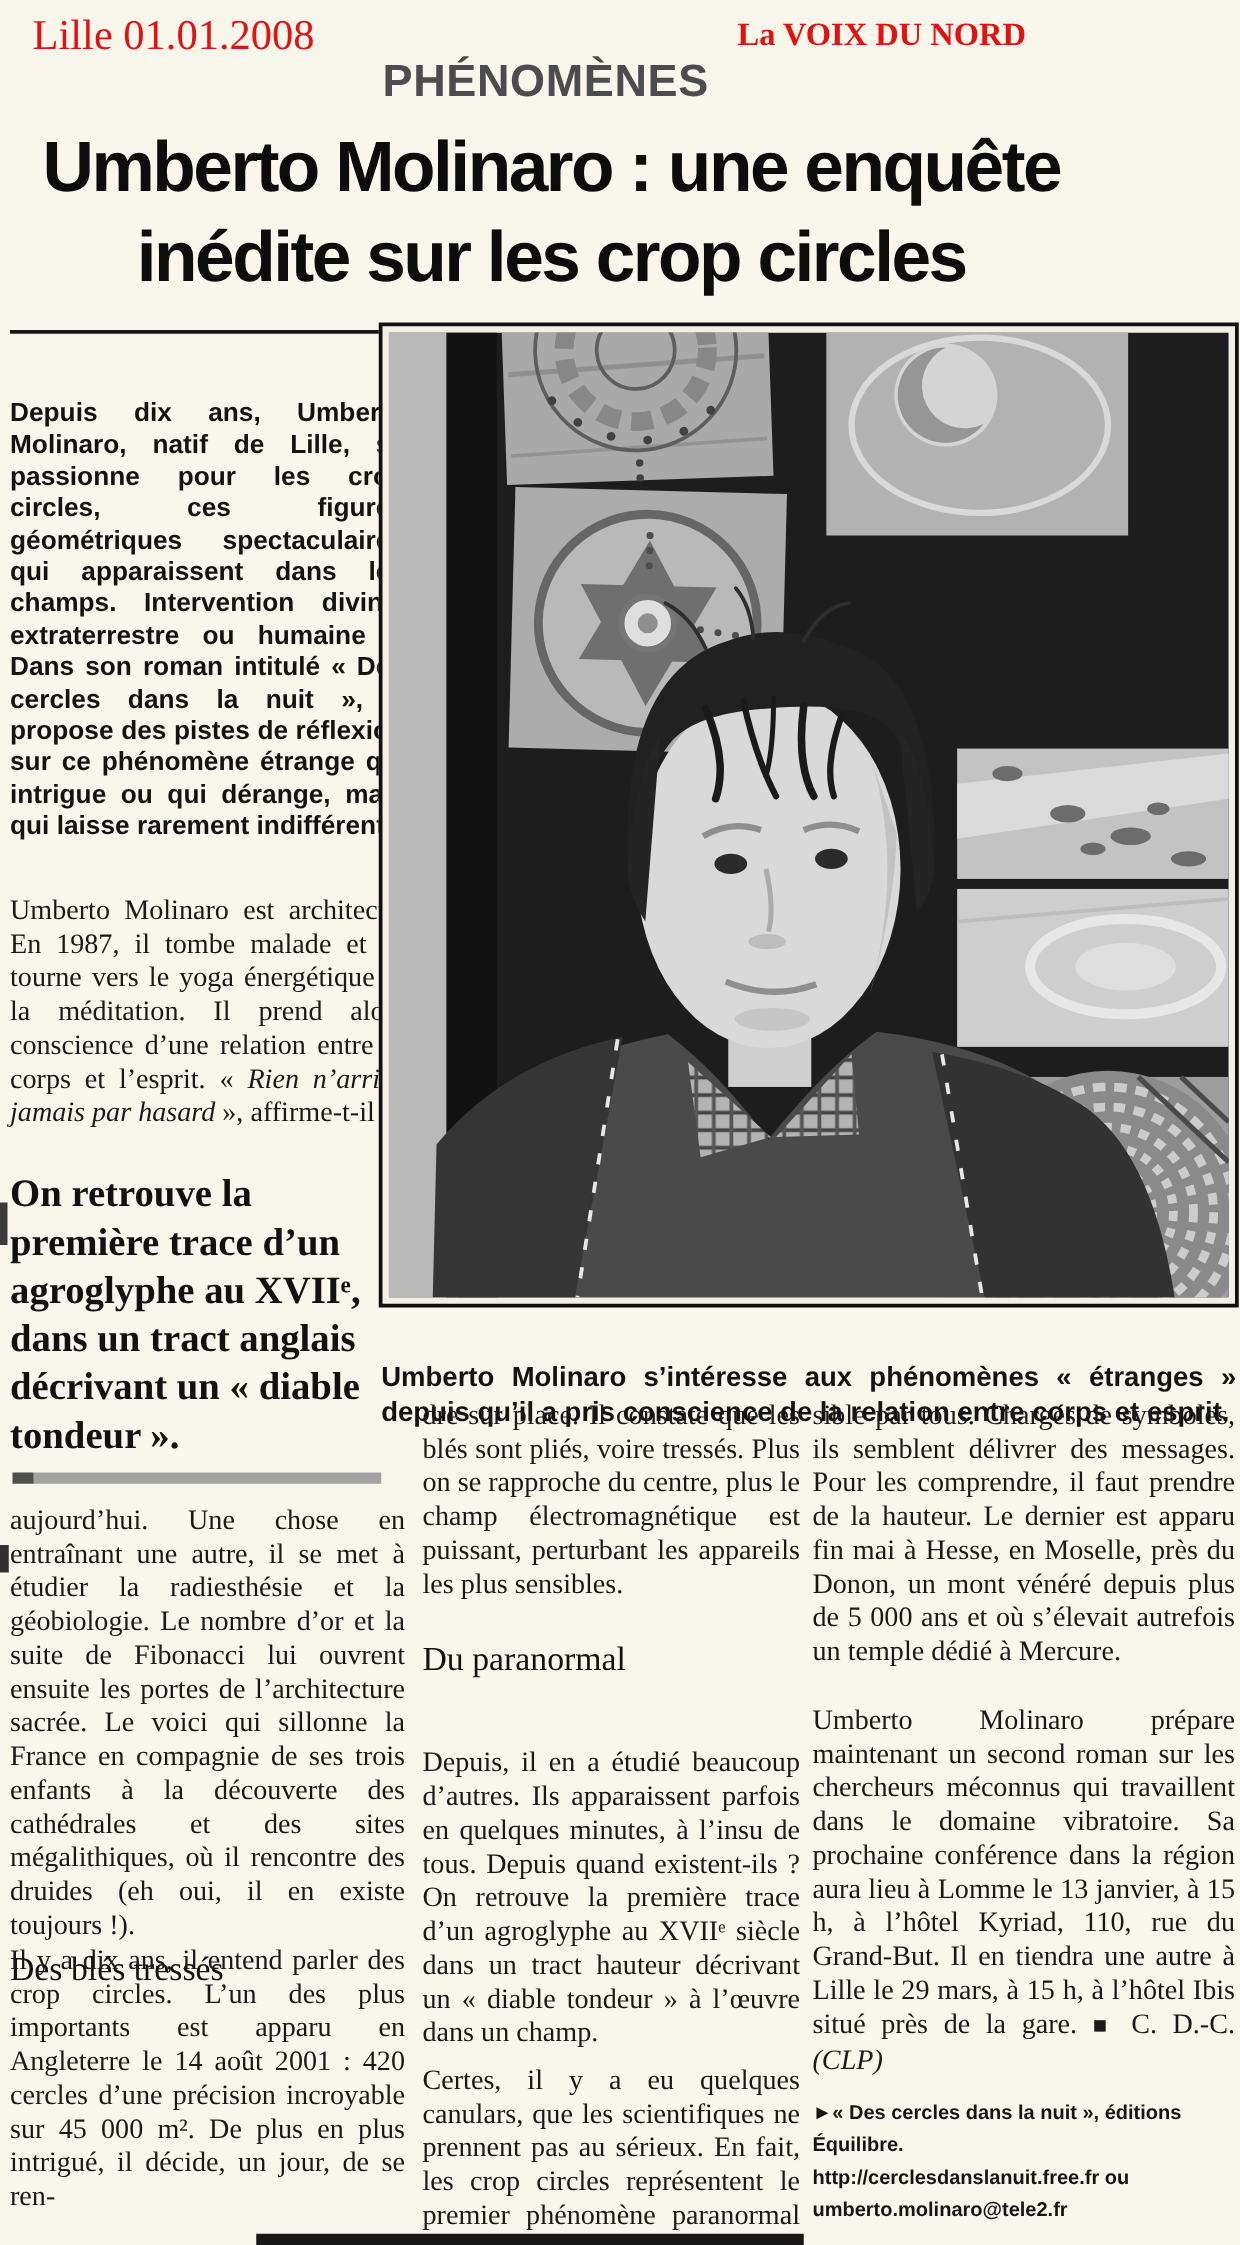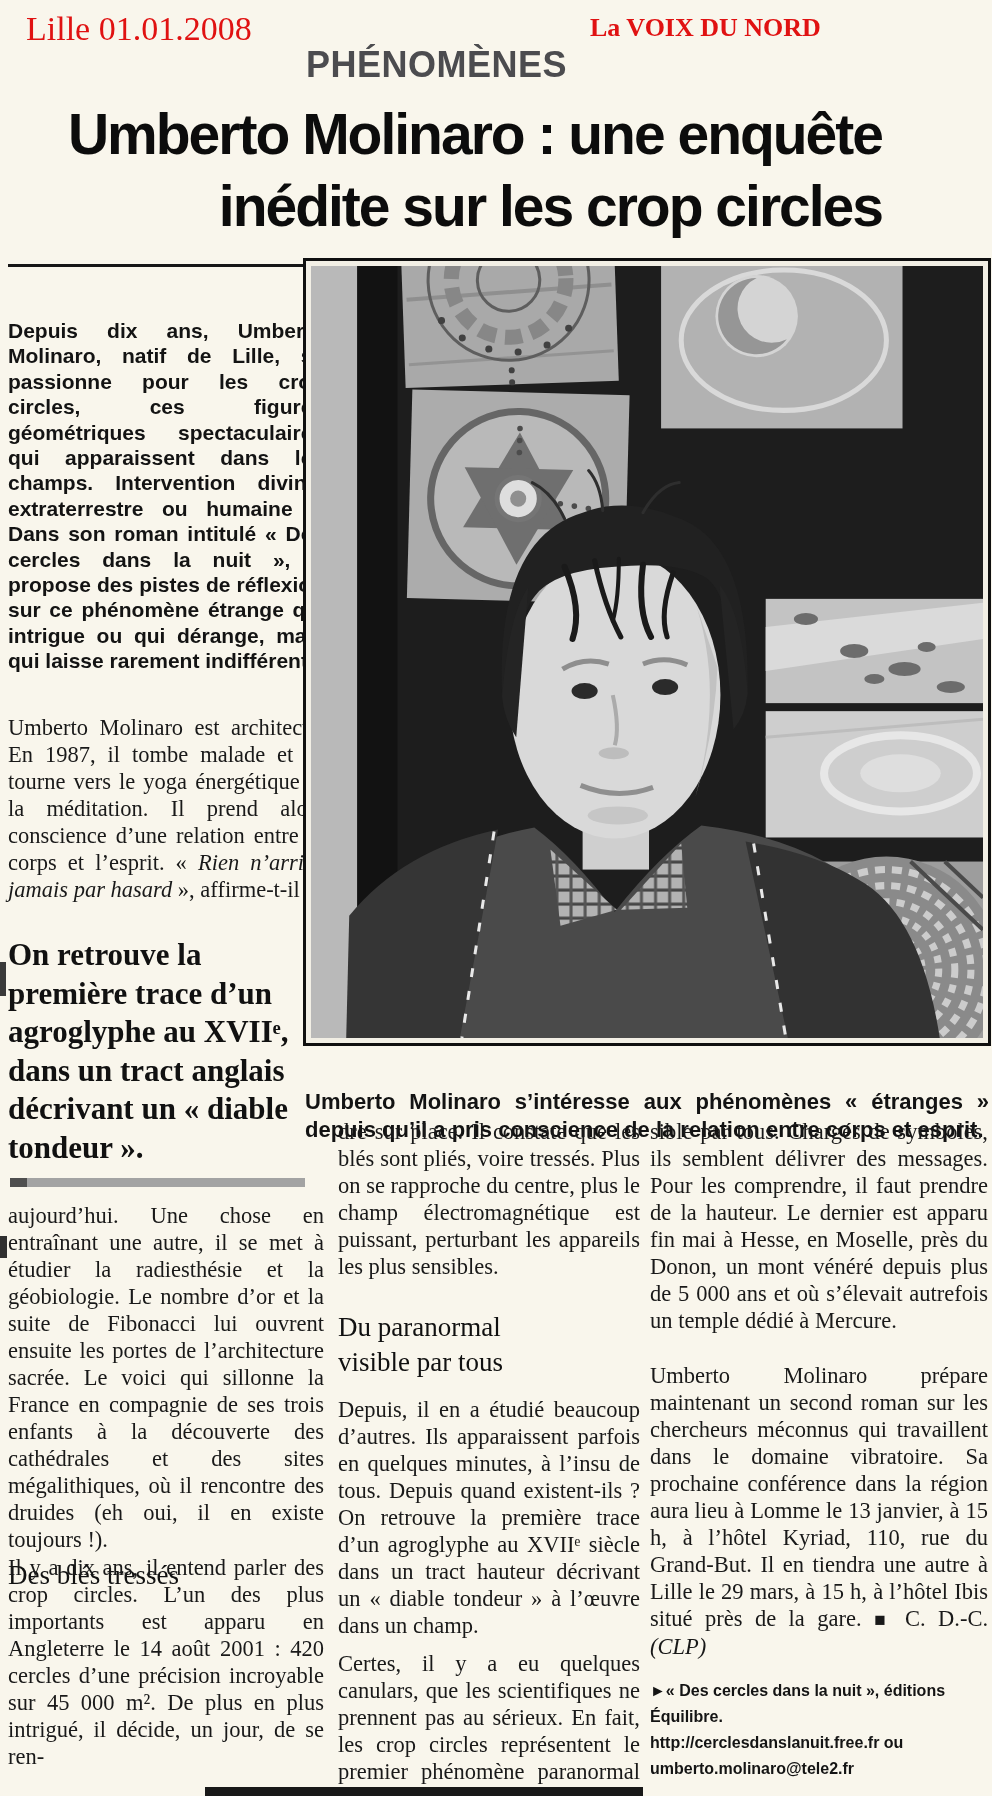--- a/index.html
+++ b/index.html
@@ -6,21 +6,21 @@
   .page{position:relative;width:992px;height:1796px;background:#f9f6ec;overflow:hidden;
         color:#1c1c1c;padding-left:22px;}
   .serif{font-family:"Liberation Serif","DejaVu Serif",serif;}
   .sans{font-family:Liberation Sans, sans-serif;margin-top:36px;}
   .abs{position:absolute;}
 
   .dateline{left:26px;top:10px;font-size:34px;color:#e01212;}
   .section-label{left:306px;top:8px;font-size:36px;font-weight:bold;color:#4c4c4f;letter-spacing:.5px;}
   .masthead{left:590px;top:13px;font-size:26px;font-weight:bold;color:#e01212;}
 
-  .headline{left:0;top:0;width:882px;text-align:right;font-weight:bold;
+  .headline{left:0;top:0;width:882px;text-align:center;font-weight:bold;
             font-size:57px;letter-spacing:-2px;color:#0c0c0c;line-height:1;}
   .hl1{top:70px;} .hl2{top:142px;}
 
   .rule{left:8px;top:264px;width:314px;height:3px;background:#161616;}
 
   .lead{left:8px;top:282px;width:316px;font-size:21px;font-weight:bold;line-height:25.4px;
         text-align:justify;color:#131313;}
   .body-serif{font-size:22.5px;line-height:27px;text-align:justify;color:#191919;margin:0;}
   .pL1{left:8px;top:714px;width:316px;}
   .pullquote{left:8px;top:936px;width:312px;font-size:31px;font-weight:bold;line-height:38.5px;
@@ -212,21 +212,20 @@
         </g>
       </g>
     </svg>
   </div>
 
   <div class="abs sans caption">Umberto Molinaro s’intéresse aux phénomènes « étranges » depuis qu’il a pris conscience de la relation entre corps et esprit.</div>
 
   <p class="abs serif body-serif pM1">dre sur place. Il constate que les blés sont pliés, voire tressés. Plus on se rapproche du centre, plus le champ électromagnétique est puissant, perturbant les appareils les plus sensibles.</p>
   <div class="abs serif subhead shM">
     <div>Du paranormal</div>
-    <div>visible par tous</div>
   </div>
   <p class="abs serif body-serif pM2">Depuis, il en a étudié beaucoup d’autres. Ils apparaissent parfois en quelques minutes, à l’insu de tous. Depuis quand existent-ils ? On retrouve la première trace d’un agroglyphe au XVIIᵉ siècle dans un tract hauteur décrivant un « diable tondeur » à l’œuvre dans un champ.</p>
   <p class="abs serif body-serif pM3">Certes, il y a eu quelques canulars, que les scientifiques ne prennent pas au sérieux. En fait, les crop circles représentent le premier phénomène paranormal vi-</p>
 
   <p class="abs serif body-serif pR1">sible par tous. Chargés de symboles, ils semblent délivrer des messages. Pour les comprendre, il faut prendre de la hauteur. Le dernier est apparu fin mai à Hesse, en Moselle, près du Donon, un mont vénéré depuis plus de 5 000 ans et où s’élevait autrefois un temple dédié à Mercure.</p>
   <p class="abs serif body-serif pR2"><span>Umberto Molinaro prépare maintenant un second roman sur les chercheurs méconnus qui travaillent dans le domaine vibratoire. Sa prochaine conférence dans la région aura lieu à Lomme le 13 janvier, à 15 h, à l’hôtel Kyriad, 110, rue du Grand-But. Il en tiendra une autre à Lille le 29 mars, à 15 h, à l’hôtel Ibis situé près de la gare.</span> <span class="endmark">■</span> <span>C. D.-C.</span> <span class="italic">(CLP)</span></p>
 
   <div class="abs sans note">
     <span>►</span><span>« Des cercles dans la nuit », éditions Équilibre.</span>
     <span class="url">http://cerclesdanslanuit.free.fr ou</span>

